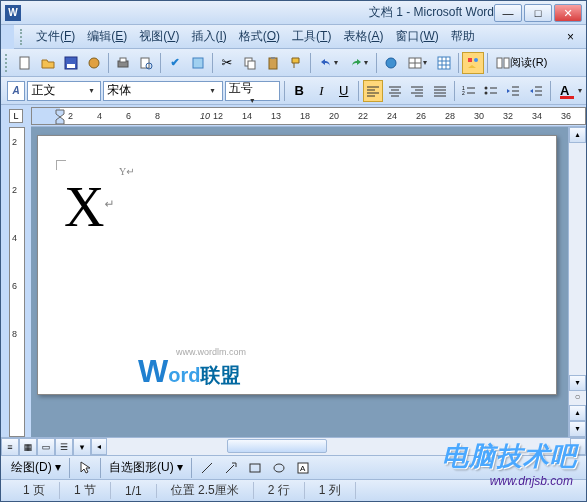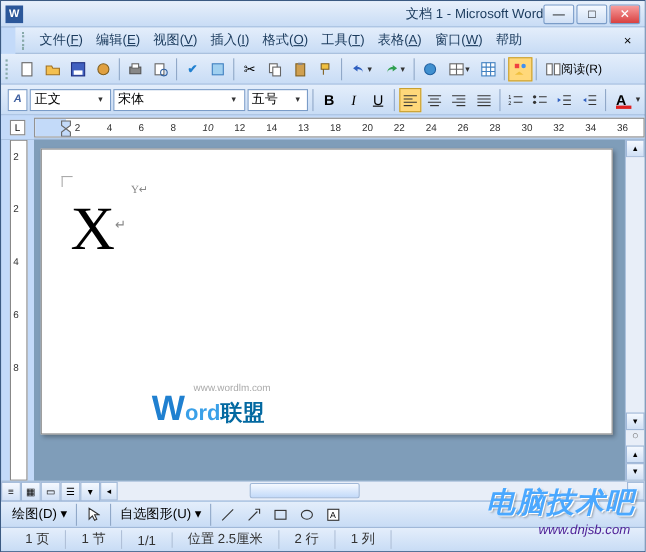--- a/index.html
+++ b/index.html
@@ -28,21 +28,21 @@
 .sep { width: 1px; height: 20px; background: #90a8c8; margin: 0 2px; }
 .dd-arrow { font-size: 8px; color: #333; margin-left: 1px; }
 
 .fmtbar { height: 28px; background: linear-gradient(#e4eefb, #c8dcf5); display: flex; align-items: center; padding: 0 4px; border-bottom: 1px solid #a0b8d8; gap: 2px; }
 .style-box { width: 20px; height: 20px; background: #fff; border: 1px solid #7a9cc8; display: flex; align-items: center; justify-content: center; font-size: 10px; font-style: italic; color: #4060a0; font-weight: bold; }
 .combo { height: 20px; background: #fff; border: 1px solid #7a9cc8; display: flex; align-items: center; padding: 0 3px; }
 .combo input { border: none; outline: none; font-size: 12px; width: 100%; font-family: Liberation Sans, sans-serif; }
 .combo .arrow { width: 14px; font-size: 8px; text-align: center; color: #333; cursor: pointer; }
 .combo.style { width: 80px; }
 .combo.font { width: 130px; }
-.combo.size { width: 60px; }
+.combo.size { width: 60px; flex-direction: column; }
 .fbtn { width: 22px; height: 22px; display: flex; align-items: center; justify-content: center; cursor: pointer; border: 1px solid transparent; font-size: 13px; }
 .fbtn.active { background: #ffd87a; border: 1px solid #c8a030; }
 
 .ruler-area { height: 22px; background: #c3daf9; display: flex; border-bottom: 1px solid #a0b8d8; }
 .ruler-corner { width: 30px; height: 22px; background: #c3daf9; display: flex; align-items: center; justify-content: center; }
 .ruler-corner .tab-sel { width: 14px; height: 14px; background: #fff; border: 1px solid #888; font-size: 9px; text-align: center; line-height: 12px; }
 .ruler { flex: 1; height: 18px; margin-top: 2px; background: #fff; border: 1px solid #888; position: relative; overflow: hidden; font-size: 9px; }
 .ruler .indent-area { position: absolute; left: 0; top: 0; width: 28px; height: 100%; background: #c3daf9; }
 .ruler-tick { position: absolute; top: 3px; font-size: 9px; color: #333; }
 
@@ -332,21 +332,21 @@
     <div class="ruler">
       <div class="indent-area"></div>
       <svg style="position:absolute;left:22px;top:0" width="12" height="18">
           <path d="M2 2h8v4l-4 3-4-3z" fill="#c3daf9" stroke="#666"></path>
           <path d="M2 16h8v-4l-4-3-4 3z" fill="#c3daf9" stroke="#666"></path>
         </svg>
     <span class="ruler-tick" style="left: 36px;">2</span>
         <span class="ruler-tick" style="left: 65px;">4</span>
         <span class="ruler-tick" style="left: 94px;">6</span>
         <span class="ruler-tick" style="left: 123px;">8</span>
-        <span class="ruler-tick" style="left: 152px; font-style: italic;">10</span>
+        <span class="ruler-tick" style="left: 168px; font-style: italic;">10</span>
         <span class="ruler-tick" style="left: 181px;">12</span>
         <span class="ruler-tick" style="left: 210px;">14</span>
         <span class="ruler-tick" style="left: 239px;">13</span>
         <span class="ruler-tick" style="left: 268px;">18</span>
         <span class="ruler-tick" style="left: 297px;">20</span>
         <span class="ruler-tick" style="left: 326px;">22</span>
         <span class="ruler-tick" style="left: 355px;">24</span>
         <span class="ruler-tick" style="left: 384px;">26</span>
         <span class="ruler-tick" style="left: 413px;">28</span>
         <span class="ruler-tick" style="left: 442px;">30</span>

